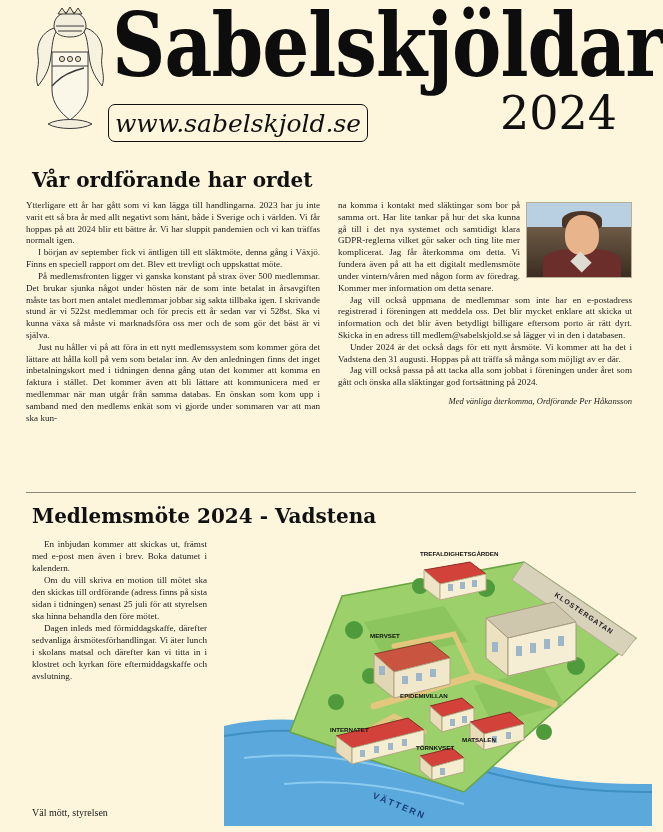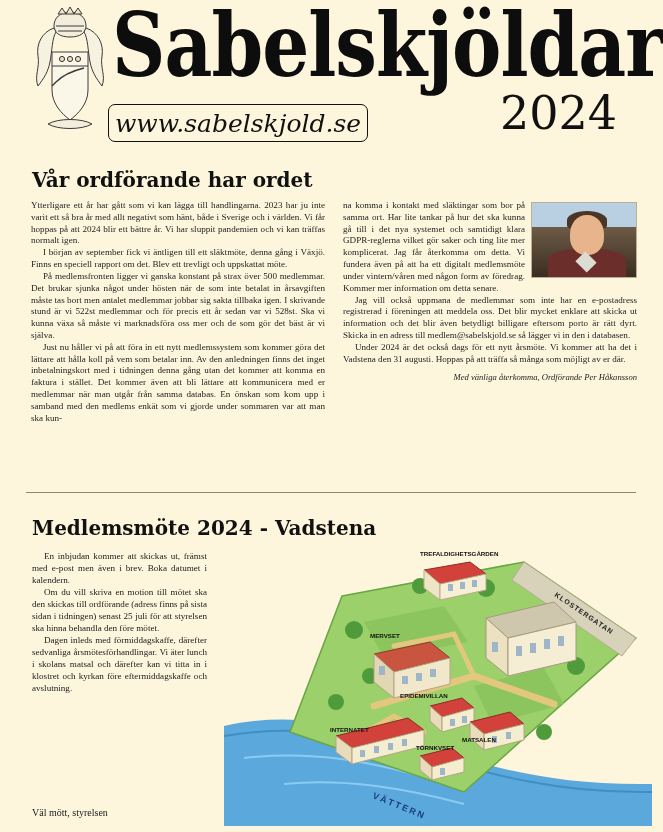--- a/index.html
+++ b/index.html
@@ -84,21 +84,20 @@
     font-family: "DejaVu Serif", serif;
     font-weight: bold;
     font-size: 20px;
     margin: 0 0 8px 32px;
     color: #111;
   }
   .cols {
     display: flex;
     gap: 18px;
     margin: 8px 26px;
-    justify-content: flex-end;
   }
   .col {
     width: 294px;
     font-size: 9.1px;
     line-height: 1.30;
     text-align: justify;
     color: #1d1d1d;
   }
   .col p {
     margin: 0 0 0 0;
@@ -177,21 +176,21 @@
     position: absolute;
     left: 0;
     top: 500px;
     width: 663px;
     height: 332px;
   }
   .headline2 {
     font-family: "DejaVu Serif", serif;
     font-weight: bold;
     font-size: 20px;
-    margin: 16px 0 10px 32px;
+    margin: 4px 0 10px 32px;
     color: #111;
   }
   .body2 {
     width: 175px;
     margin-left: 32px;
     font-size: 9.1px;
     line-height: 1.32;
     text-align: justify;
   }
   .body2 p {
@@ -289,20 +288,21 @@
     <div class="col">
       <div class="photo">
         <div class="body"></div>
         <div class="hair"></div>
         <div class="face"></div>
         <div class="collar"></div>
       </div>
       <p class="first">na komma i kontakt med släktingar som bor på samma ort. Har lite tankar på hur det ska kunna gå till i det nya systemet och samtidigt klara GDPR-reglerna vilket gör saker och ting lite mer komplicerat. Jag får återkomma om detta. Vi fundera även på att ha ett digitalt medlemsmöte under vintern/våren med någon form av föredrag. Kommer mer information om detta senare.</p>
       <p>Jag vill också uppmana de medlemmar som inte har en e-postadress registrerad i föreningen att meddela oss. Det blir mycket enklare att skicka ut information och det blir även betydligt billigare eftersom porto är rätt dyrt. Skicka in en adress till medlem@sabelskjold.se så lägger vi in den i databasen.</p>
       <p>Under 2024 är det också dags för ett nytt årsmöte. Vi kommer att ha det i Vadstena den 31 augusti. Hoppas på att träffa så många som möjligt av er där.</p>
+      <p>Jag vill också passa på att tacka alla som jobbat i föreningen under året som gått och önska alla släktingar god fortsättning på 2024.</p>
       <div class="signature">Med vänliga återkomma, Ordförande Per Håkansson</div>
     </div>
   </div>
 </div>
 
 <div class="divider"></div>
 
 <div class="section-two">
   <h2 class="headline2">Medlemsmöte 2024 - Vadstena</h2>
   <div class="body2">

